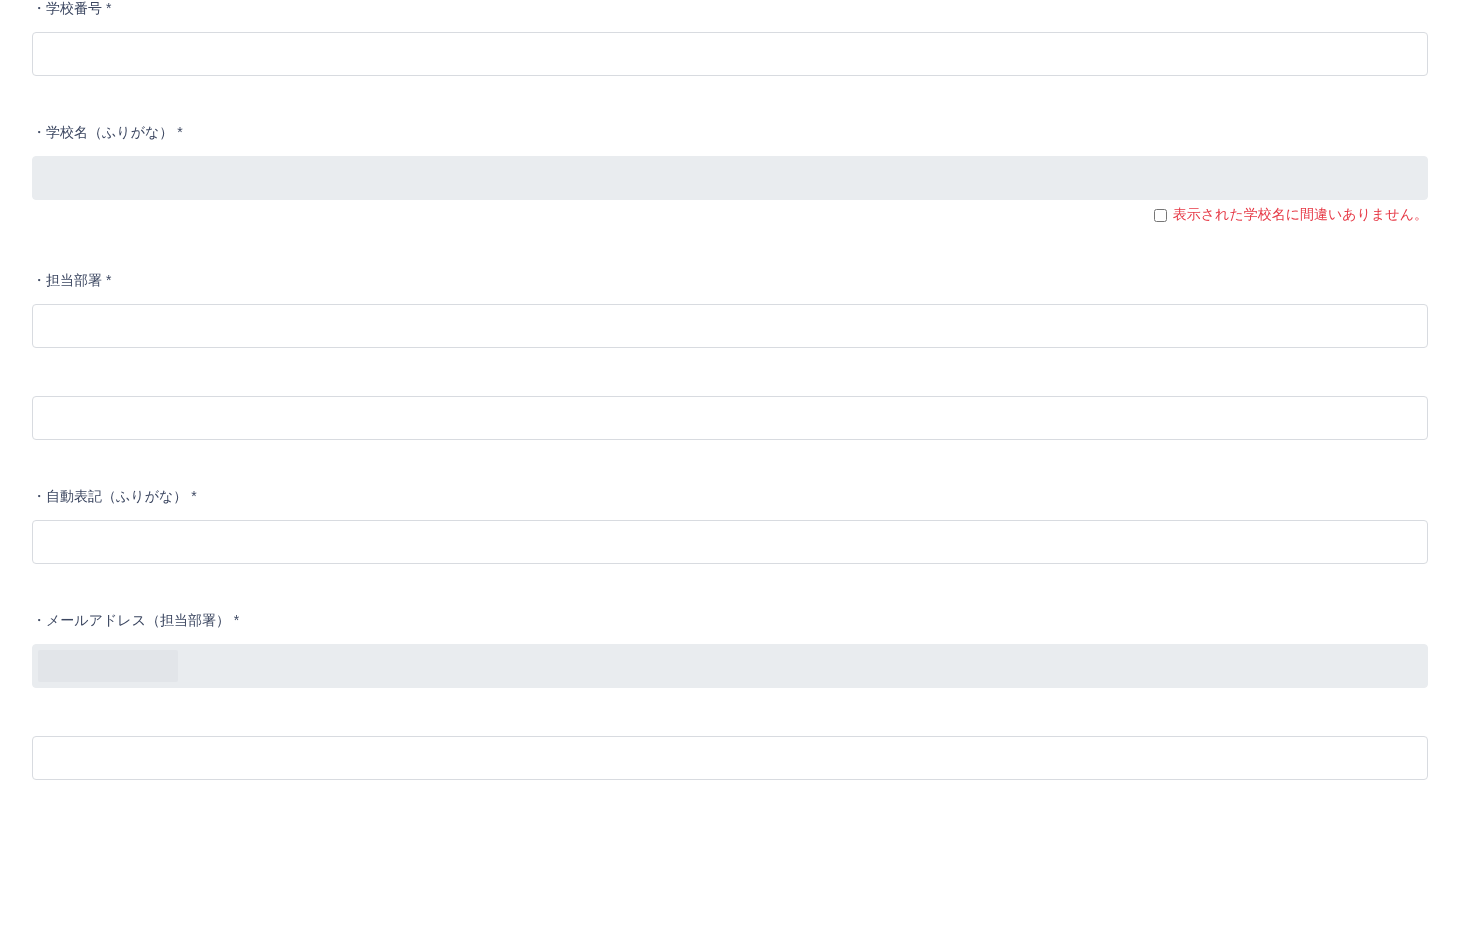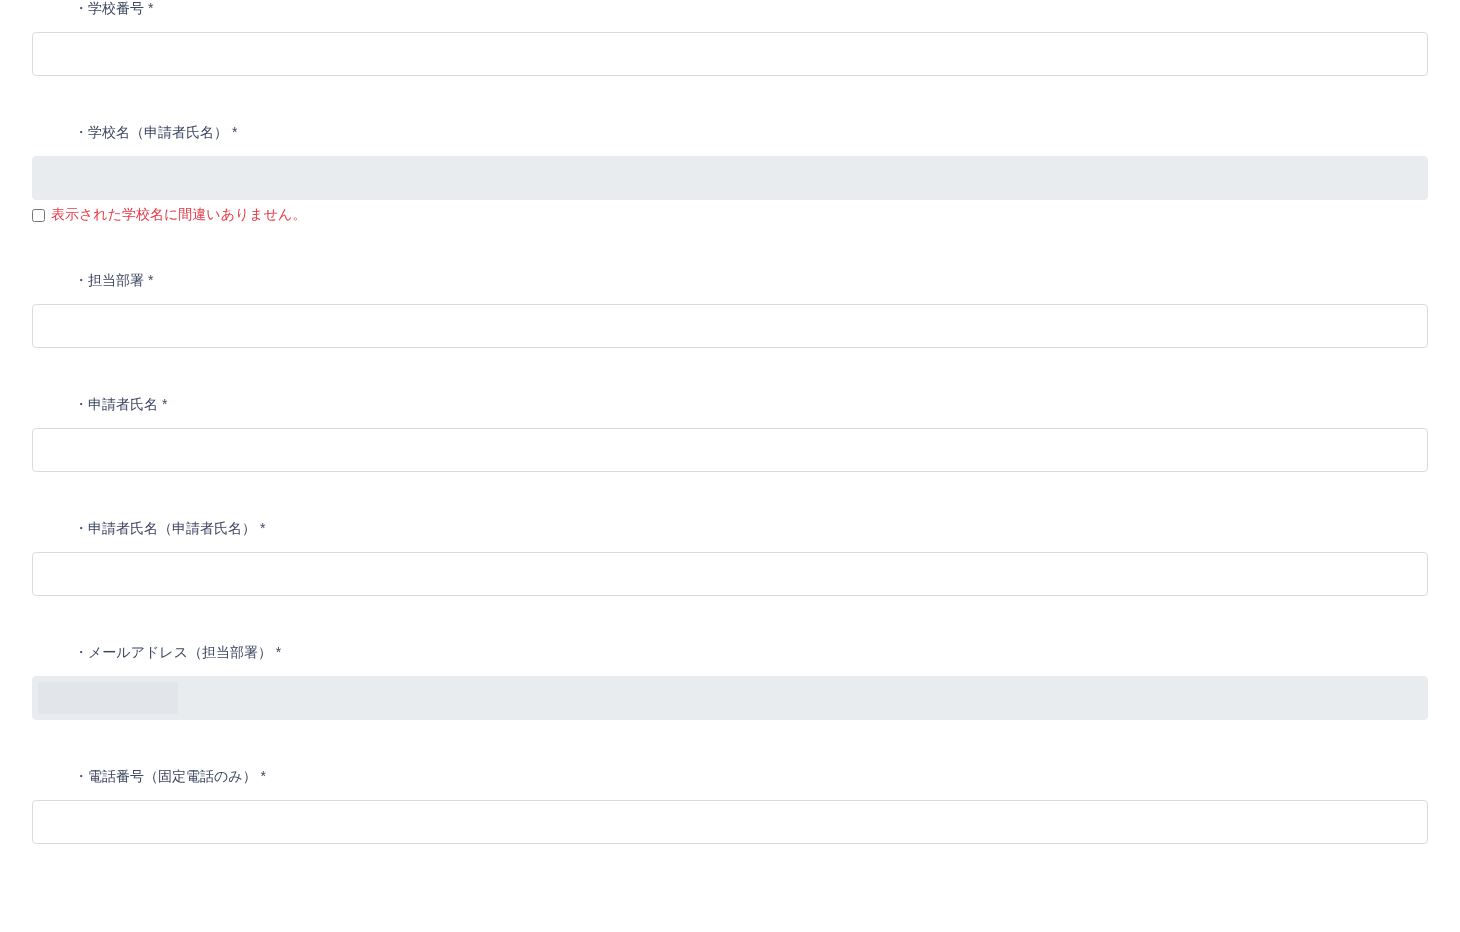--- a/index.html
+++ b/index.html
@@ -16,21 +16,20 @@
     }
     .form-group {
       margin-bottom: 48px;
     }
     .form-label {
       display: block;
       margin-bottom: 14px;
       color: #3b4660;
       font-size: 14px;
       font-weight: 400;
-      margin-left: 42px;
     }
     .text-input {
       width: 100%;
       height: 44px;
       border: 1px solid #d8dbe0;
       border-radius: 4px;
       padding: 8px 12px;
       font-size: 14px;
       background: #ffffff;
       color: #3b4660;
@@ -39,20 +38,21 @@
     .text-input.disabled {
       background: #e9ecef;
       border-color: #e9ecef;
       cursor: default;
     }
     .checkbox-row {
       margin-top: 6px;
       display: flex;
       align-items: center;
       gap: 4px;
+      justify-content: flex-end;
     }
     .checkbox-row input[type="checkbox"] {
       margin-right: 2px;
     }
     .checkbox-label {
       color: #e63946;
       font-size: 14px;
     }
     .note-text {
       margin-top: 8px;
@@ -74,47 +74,45 @@
   </style>
 </head>
 <body>
 
 <div class="form-group">
   <label class="form-label">・学校番号 *</label>
   <input type="text" class="text-input" style="">
 </div>
 
 <div class="form-group">
-  <label class="form-label">・学校名（申請者氏名） *</label>
+  <label class="form-label">・学校名（ふりがな） *</label>
   <input type="text" class="text-input disabled" readonly="" style="">
   <div class="checkbox-row">
     <input type="checkbox" style="">
     <span class="checkbox-label">表示された学校名に間違いありません。</span>
   </div>
 </div>
 
 <div class="form-group">
   <label class="form-label">・担当部署 *</label>
   <input type="text" class="text-input" style="">
 </div>
 
 <div class="form-group">
-  <label class="form-label">・申請者氏名 *</label>
   <input type="text" class="text-input" style="">
 </div>
 
 <div class="form-group">
-  <label class="form-label">・申請者氏名（申請者氏名） *</label>
+  <label class="form-label">・自動表記（ふりがな） *</label>
   <input type="text" class="text-input" style="">
 </div>
 
 <div class="form-group">
   <label class="form-label">・メールアドレス（担当部署） *</label>
   <div class="email-value-overlay">
     <input type="text" class="text-input disabled" readonly="" style="">
     <div class="email-rect"></div>
   </div>
 </div>
 
 <div class="form-group">
-  <label class="form-label">・電話番号（固定電話のみ） *</label>
   <input type="text" class="text-input" style="">
 </div>
 
 </body></html>

